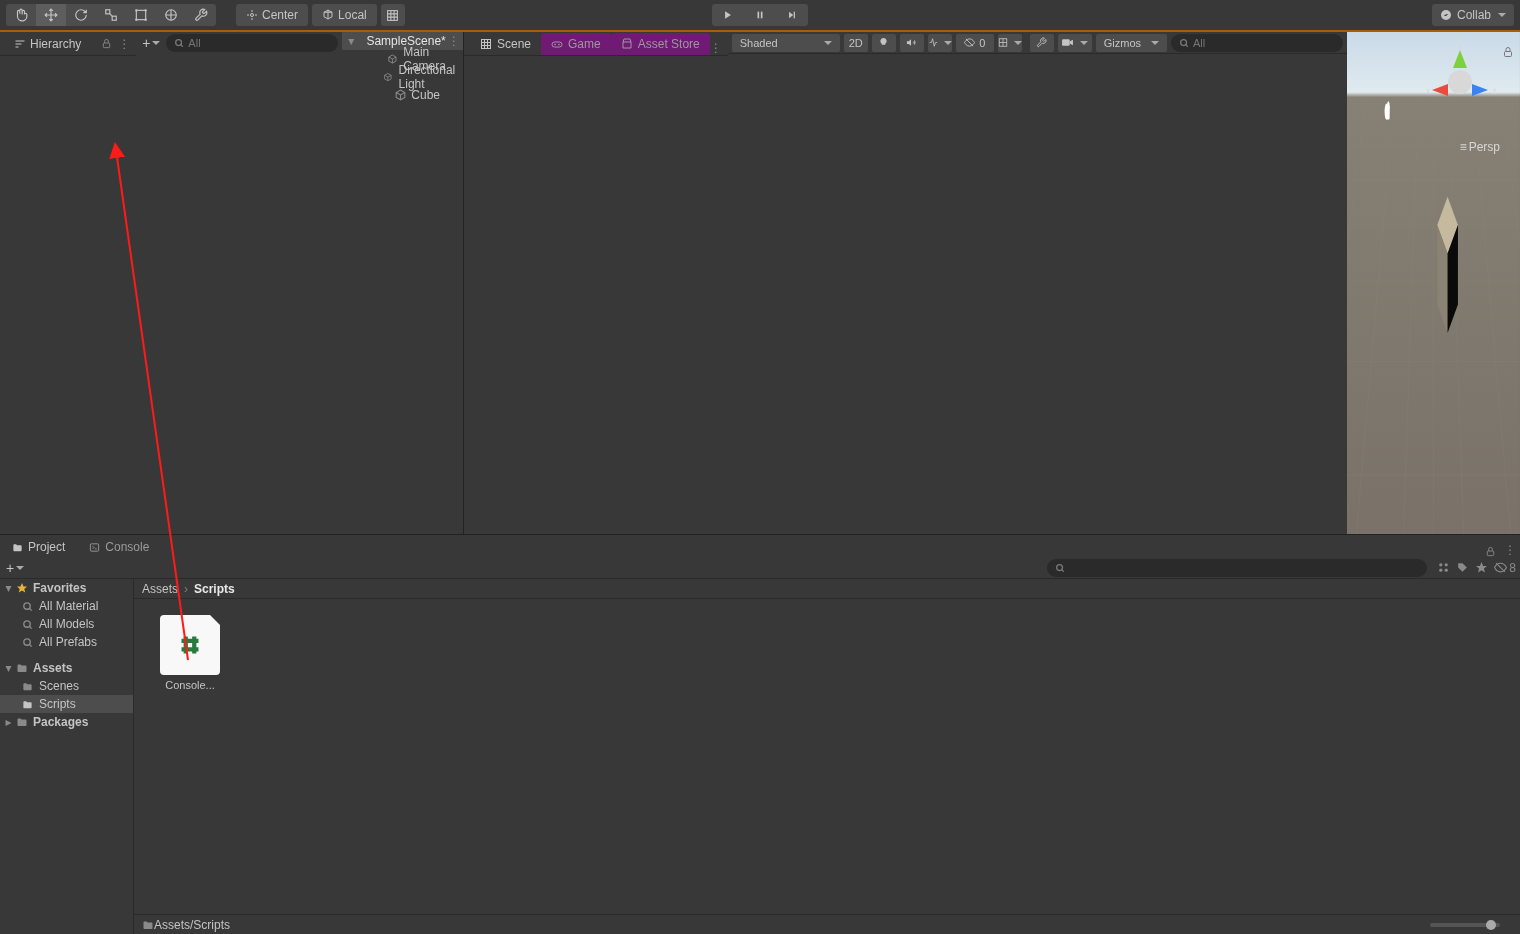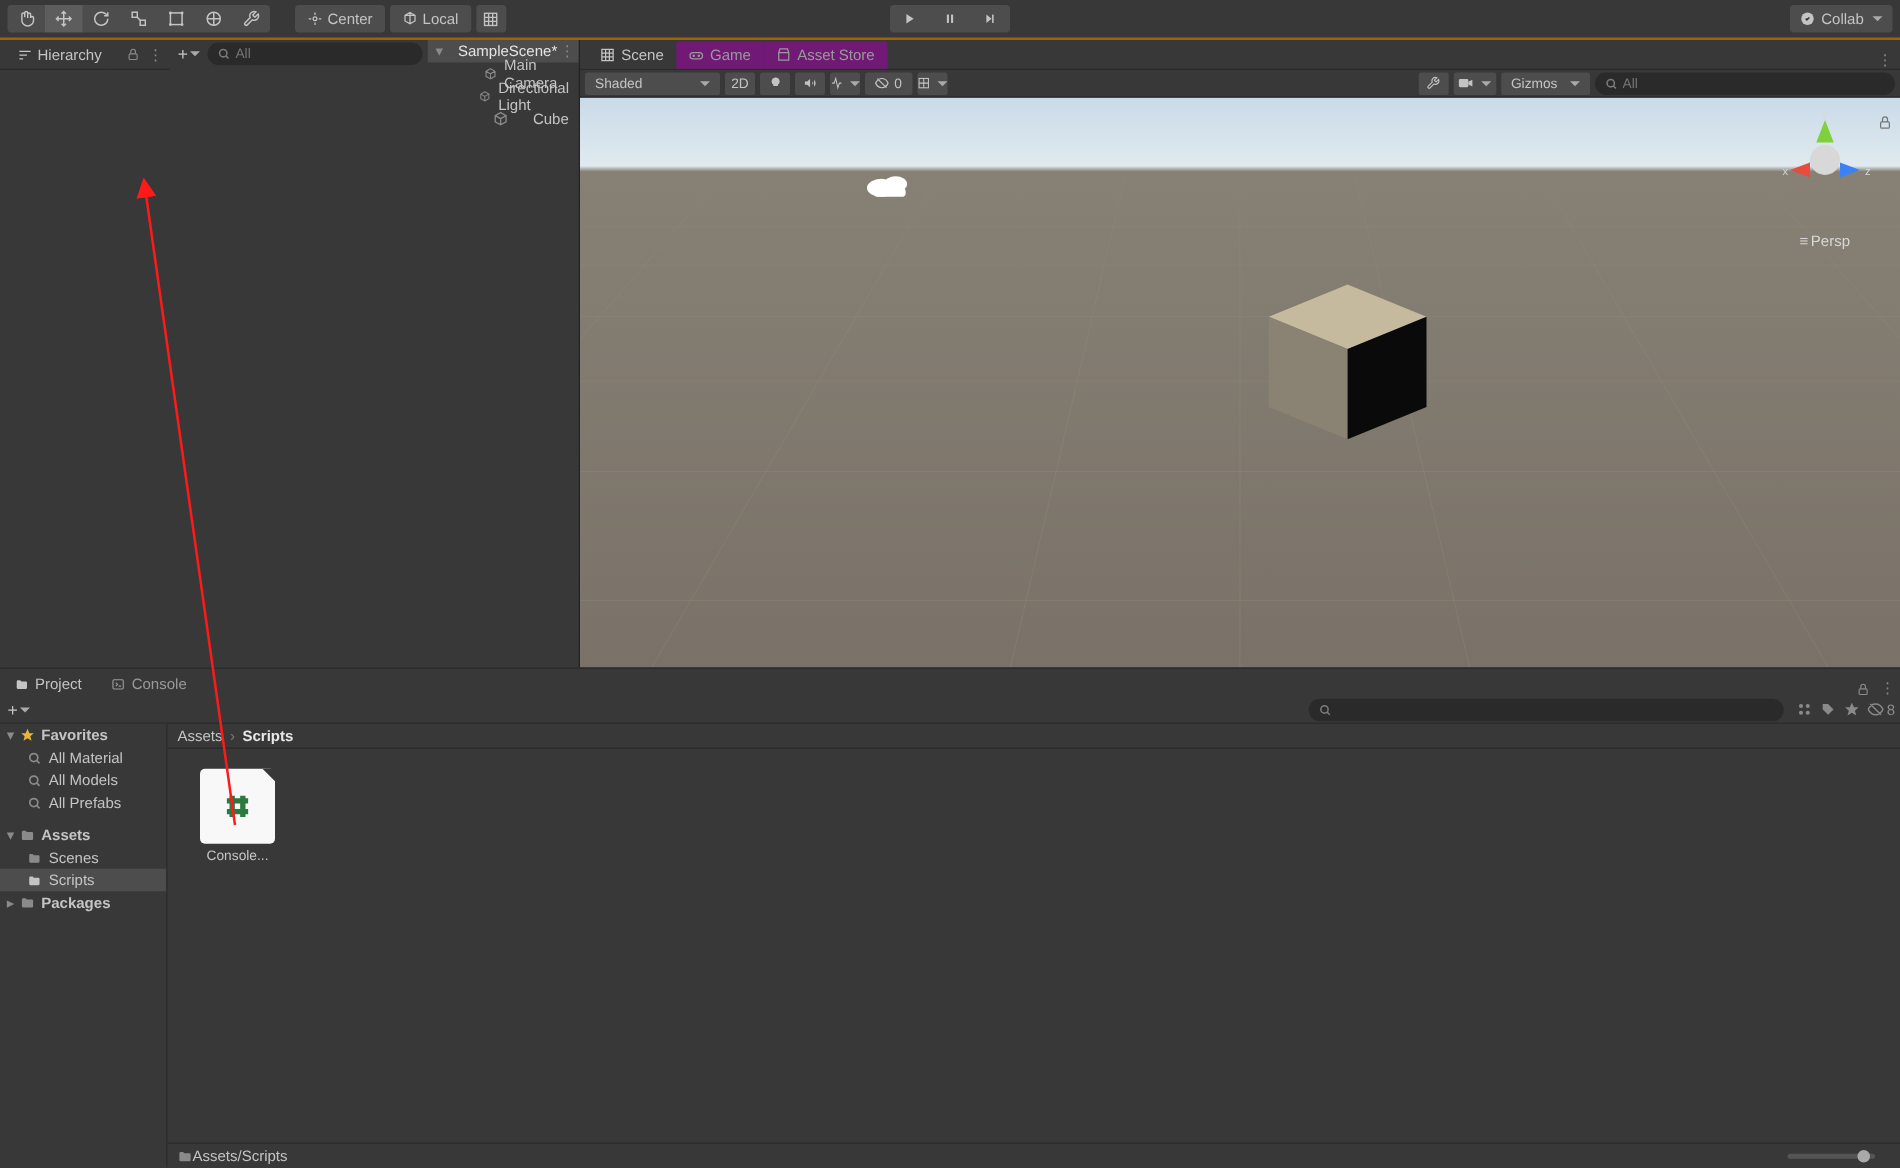--- a/index.html
+++ b/index.html
@@ -26,33 +26,33 @@
 .search-box{flex:1;height:18px;background:#2a2a2a;border-radius:9px;display:flex;align-items:center;padding:0 8px;gap:4px;color:#7a7a7a}
 .search-txt{background:none;border:none;color:#c4c4c4;font-size:11px;flex:1;outline:none}
 
 .tree{flex:1;overflow:auto}
 .tree-row{height:18px;display:flex;align-items:center;padding-left:4px;gap:2px;cursor:pointer}
 .tree-row.scene-root{background:#4d4d4d}
 .tree-row .indent{width:26px}
 .tree-row .indent2{width:46px}
 .row-more{margin-left:auto;margin-right:8px;color:#8a8a8a}
 
-.scene-panel{flex:1;display:flex;flex-direction:column;background:#383838}
+.scene-panel{flex:1;display:flex;flex-direction:row;background:#383838}
 .scene-tabs{height:24px;display:flex;align-items:flex-end;padding:0 6px;gap:0;border-bottom:1px solid #2a2a2a}
 .scene-tab{height:22px;padding:0 10px;display:flex;align-items:center;gap:5px;background:#701a75;border-radius:3px 3px 0 0;cursor:pointer;color:#9a9a9a}
 .scene-tab.active{background:#383838;color:#c4c4c4}
 .scene-toolbar{height:22px;display:flex;align-items:center;padding:0 4px;gap:4px;background:#383838;border-bottom:1px solid #2a2a2a}
 .st-btn{height:18px;padding:0 8px;display:flex;align-items:center;background:#4d4d4d;border-radius:2px;gap:4px;cursor:pointer;font-size:11px}
 .st-btn.sm{width:24px;padding:0;justify-content:center}
 .dd{width:0;height:0;border-left:4px solid transparent;border-right:4px solid transparent;border-top:4px solid #aaa;margin-left:2px}
 
 .viewport{flex:1;position:relative;overflow:hidden}
 
 .gizmo3d{position:absolute;top:8px;right:20px;width:80px;height:80px}
-.persp{position:absolute;top:108px;right:40px;font-size:12px;color:#d8d8d8}
+.persp{position:absolute;top:108px;right:20px;font-size:12px;color:#d8d8d8}
 
 .bottom{display:flex;height:400px;border-top:1px solid #232323}
 .project-area{flex:1;display:flex;flex-direction:column}
 .proj-tabs{height:22px;display:flex;align-items:flex-end;padding:0 4px;gap:8px;background:#383838}
 .proj-tab{height:20px;padding:0 8px;display:flex;align-items:center;gap:5px;cursor:pointer;color:#9a9a9a;border-radius:3px 3px 0 0}
 .proj-tab.active{background:#383838;color:#c4c4c4}
 .proj-subhdr{height:22px;display:flex;align-items:center;padding:0 4px;gap:4px;border-bottom:1px solid #2a2a2a}
 .proj-subhdr .search-box{max-width:380px;margin-left:auto}
 .proj-subhdr-icons{display:flex;gap:6px;margin-left:6px}
 .proj-subhdr-icons .pi{cursor:pointer;color:#8a8a8a;display:flex;align-items:center;gap:2px}
@@ -232,21 +232,21 @@
         <svg width="13" height="13" viewBox="0 0 24 24" fill="none" stroke="#8a8a8a" stroke-width="2">
             <path d="M12 2l8 4.5v9L12 20l-8-4.5v-9z M4 6.5l8 4.5 8-4.5 M12 11v9"></path>
           </svg>
         <span style="margin-left:4px">Directional Light</span>
       </div>
       <div class="tree-row">
         <span class="indent2"></span>
         <svg width="13" height="13" viewBox="0 0 24 24" fill="none" stroke="#8a8a8a" stroke-width="2">
             <path d="M12 2l8 4.5v9L12 20l-8-4.5v-9z M4 6.5l8 4.5 8-4.5 M12 11v9"></path>
           </svg>
-        <span style="margin-left:17px">Cube</span>
+        <span style="margin-left:2px">Cube</span>
       </div>
     </div>
   </div>
 
   <div class="scene-panel">
     <div class="scene-tabs">
       <div class="scene-tab active">
           <svg width="12" height="12" viewBox="0 0 24 24" fill="none" stroke="#c4c4c4" stroke-width="2">
             <rect x="3" y="3" width="18" height="18"></rect>
             <path d="M3 9h18M3 15h18M9 3v18M15 3v18"></path>

